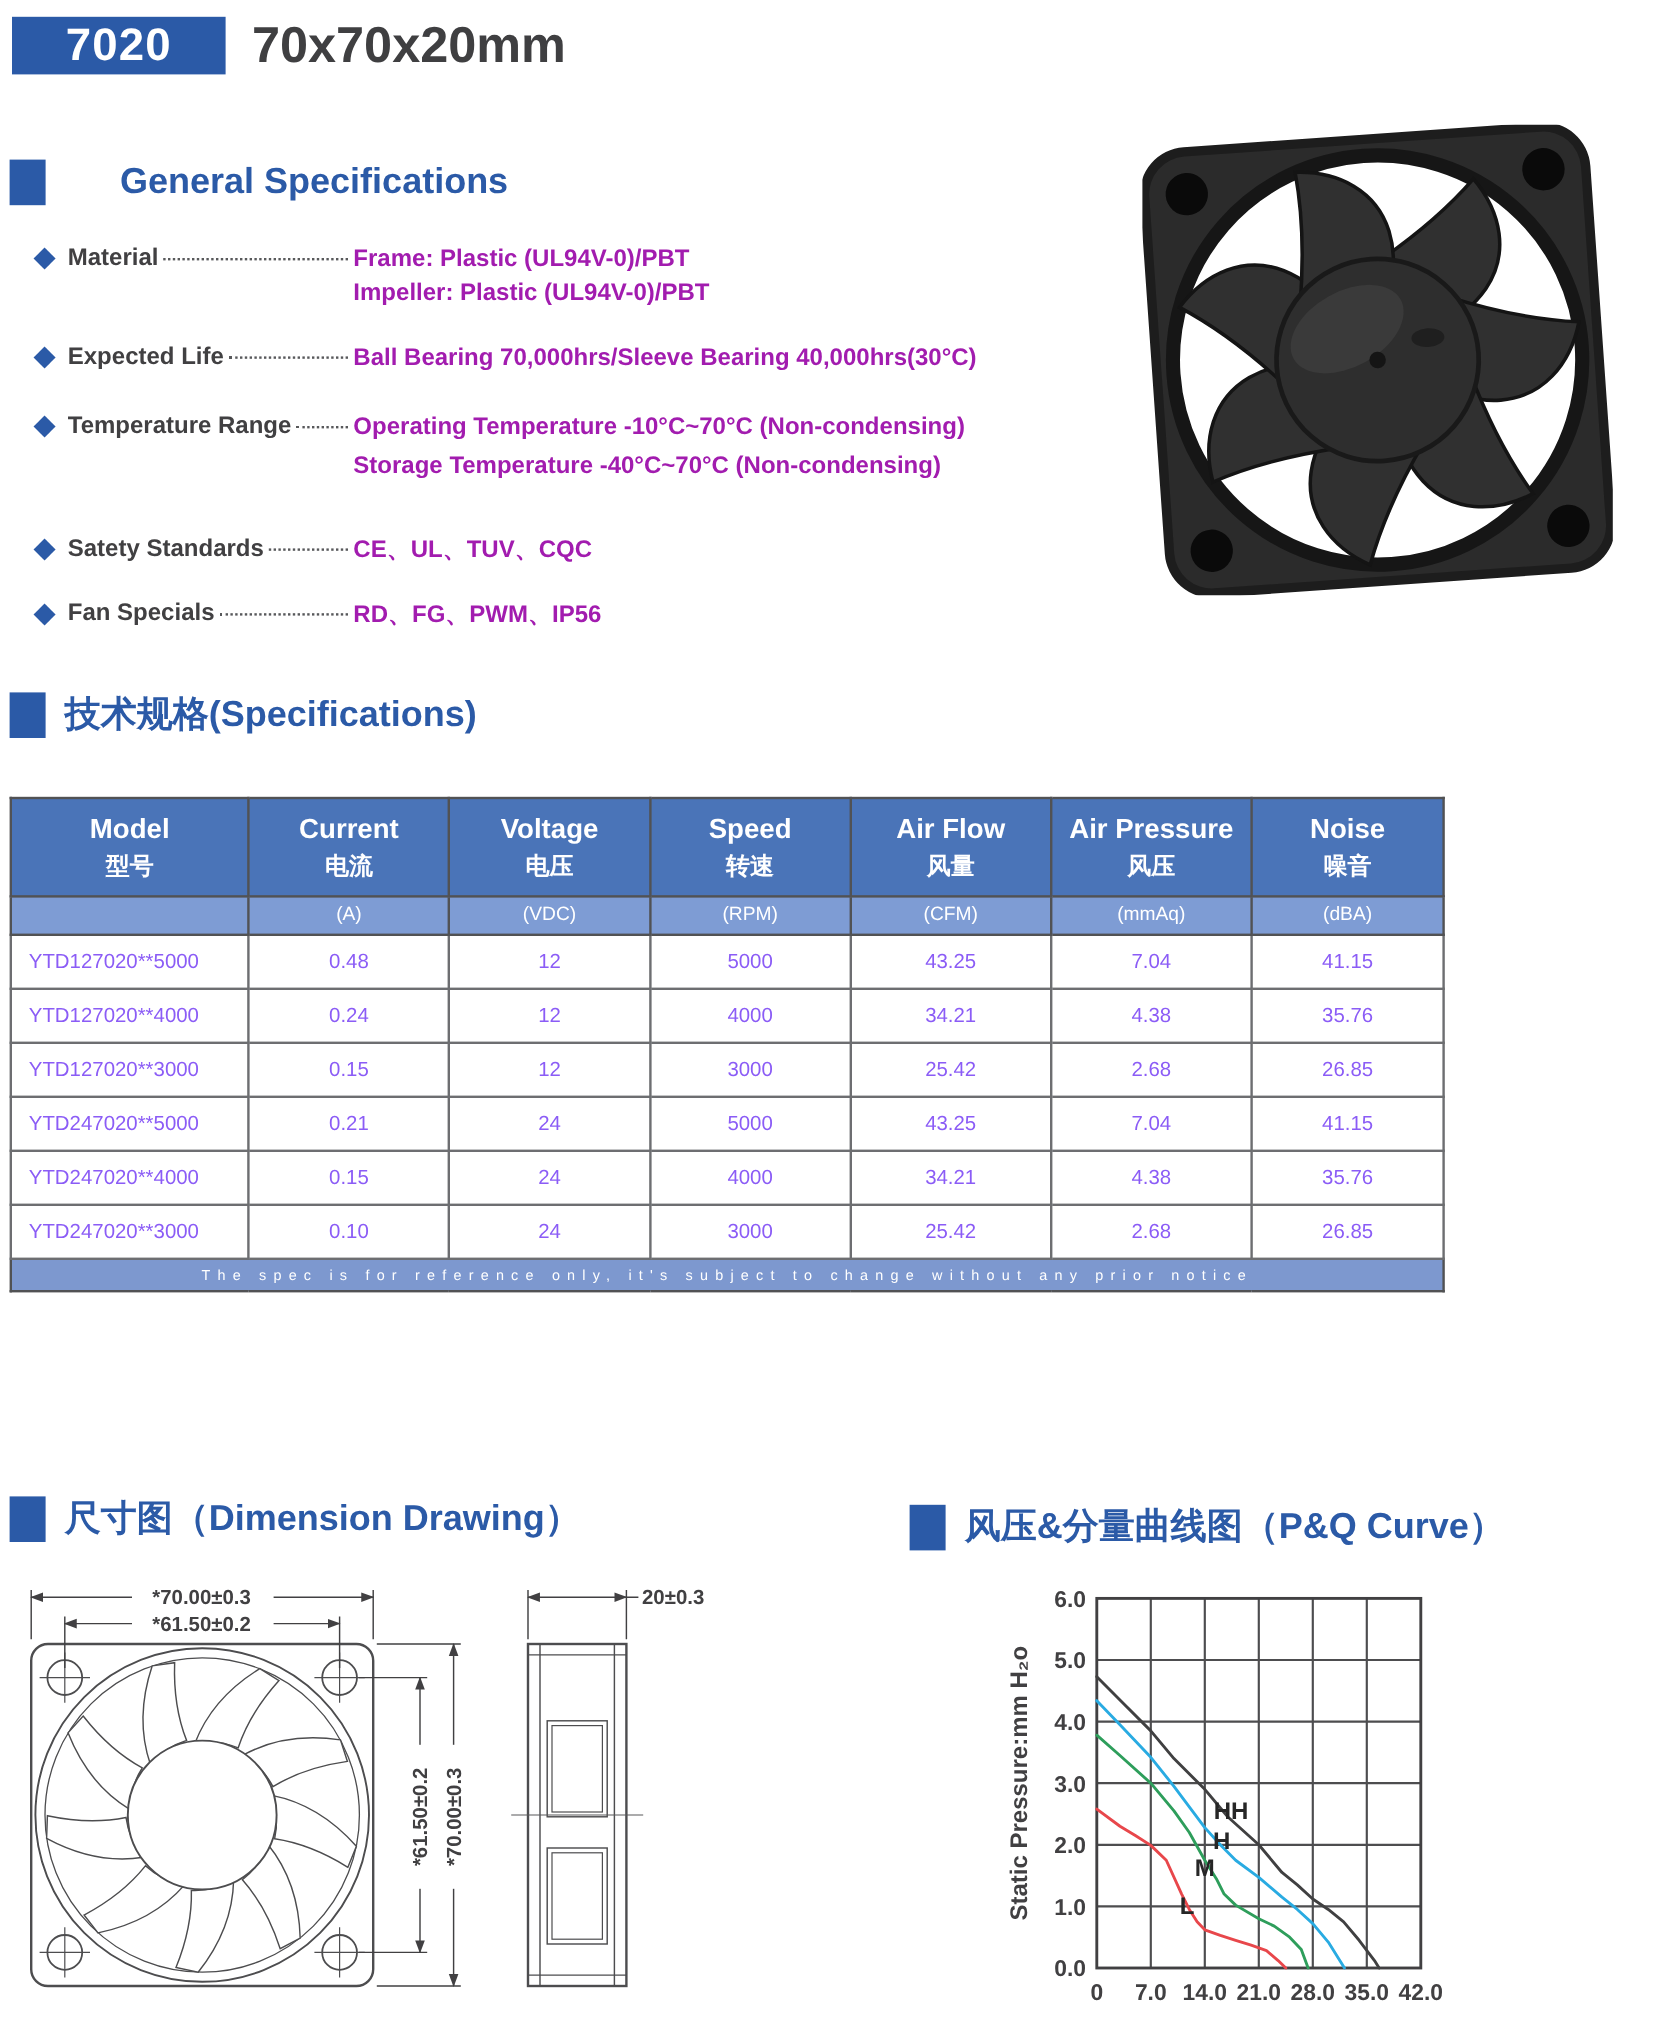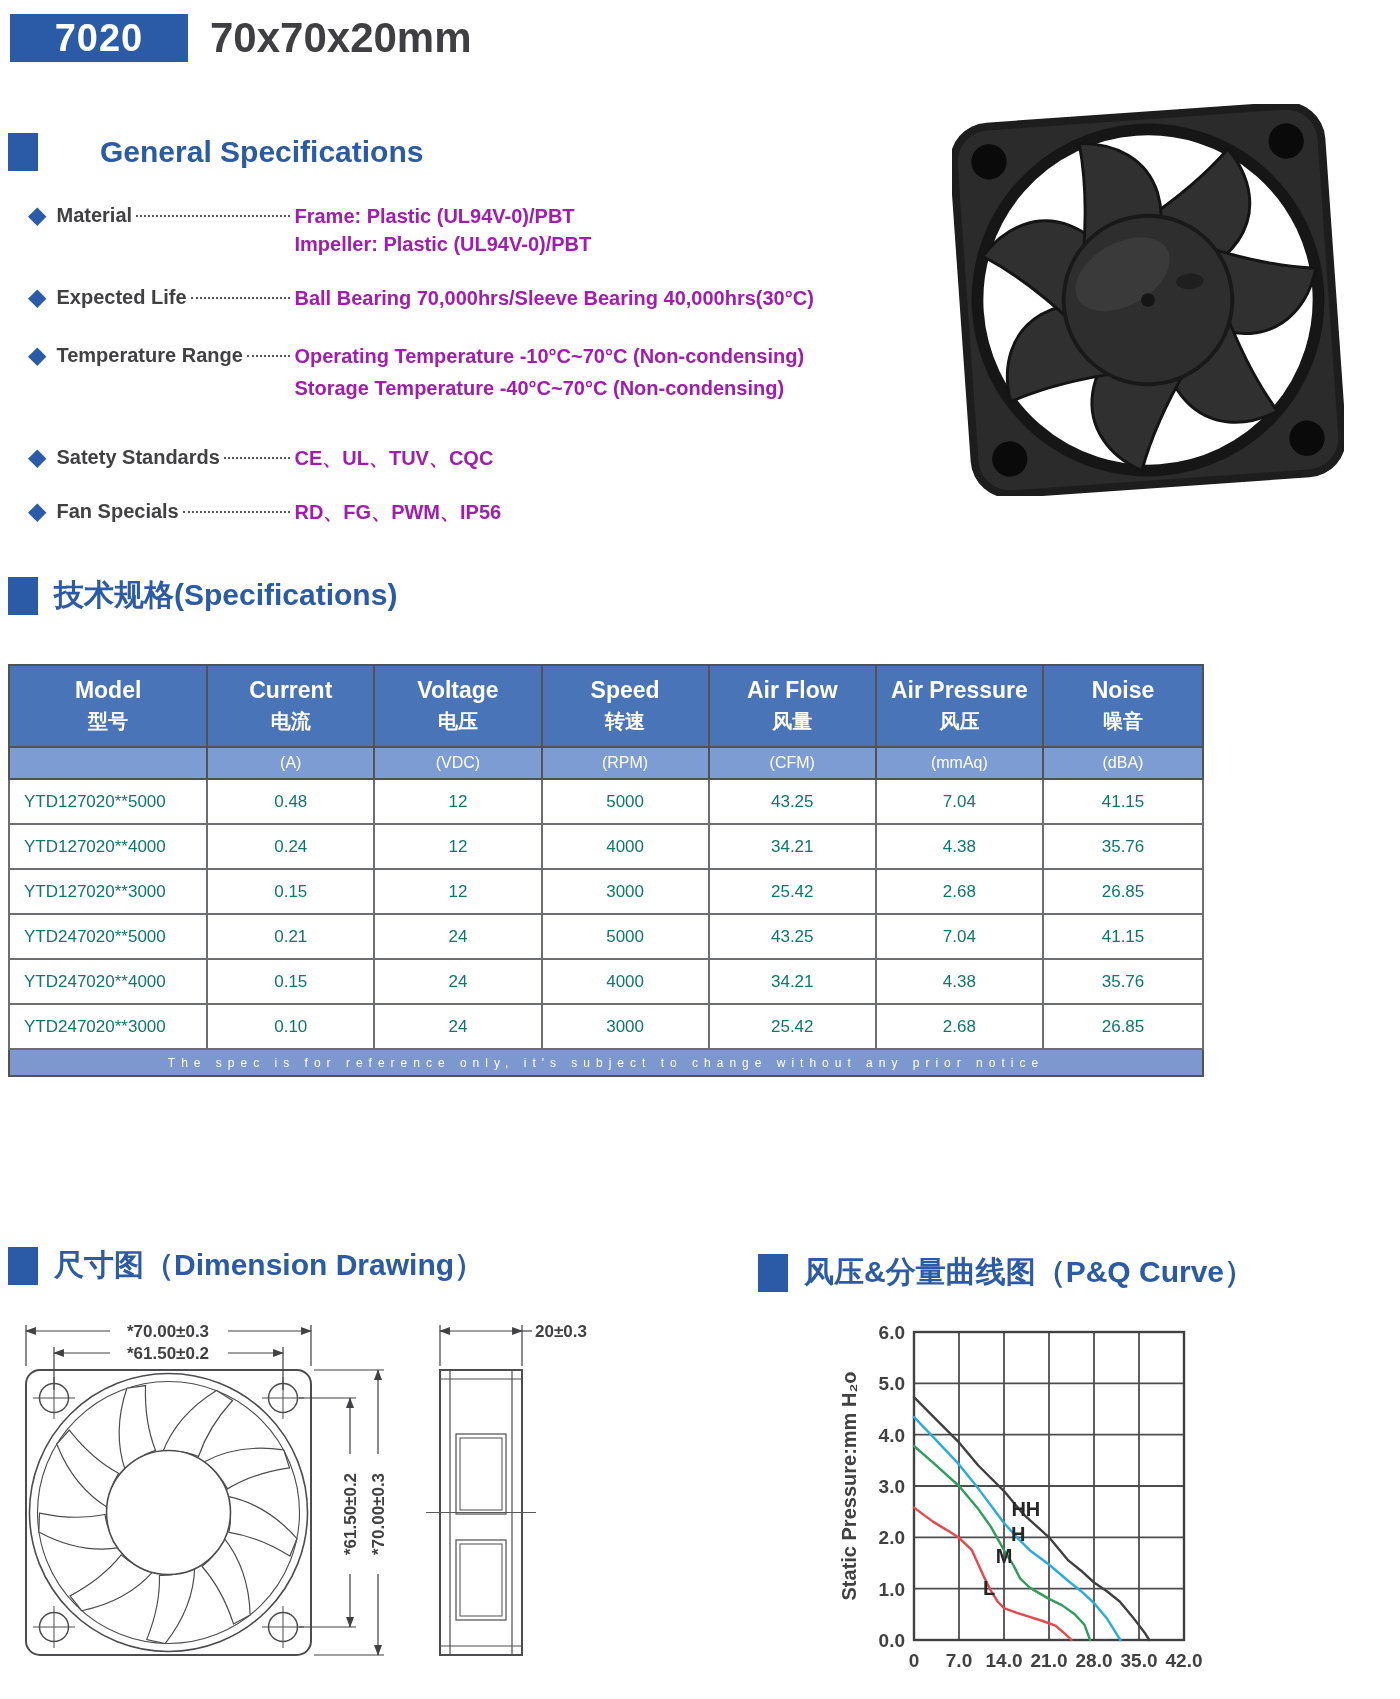--- a/index.html
+++ b/index.html
@@ -40,21 +40,21 @@
 
   
   .spec-table-wrap { position:absolute; top:648px; left:8px; width:1196px;margin-top:16px; }
   table { width:100%; border-collapse:collapse; table-layout:fixed; }
   th, td { border:2px solid #6d6e71; }
   .t-head th { background:#4a74b8; color:#fff; height:82px; vertical-align:middle; border-color:#515254; }
   .th-en { font-size:23px; font-weight:bold; }
   .th-zh { font-size:20px; font-weight:bold; margin-top:4px; }
   .t-units td { background:#7e9cd4; color:#fff; height:32px; text-align:center;
                 font-size:16px; border-color:#515254; }
-  tbody td { height:45px; text-align:center; font-size:17px; color:#0f766e; background:#fff; }
+  tbody td { height:45px; text-align:center; font-size:17px; color:#8b5cf6; background:#fff; }
   tbody td.model-cell { text-align:left; padding-left:14px; }
   .t-foot { background:#7d98cf; color:#fff; height:27px; text-align:center;
             font-size:12px; letter-spacing:6px; border-color:#515254; }
 
   
   .dim-svg { position:absolute; top:1302px; left:12px; }
   .pq-chart { position:absolute; top:1316px; left:772px; }
 
   .dim-text { font-size:17px; font-weight:bold; fill:#414042;
               font-family:"Liberation Sans","DejaVu Sans",sans-serif; }

